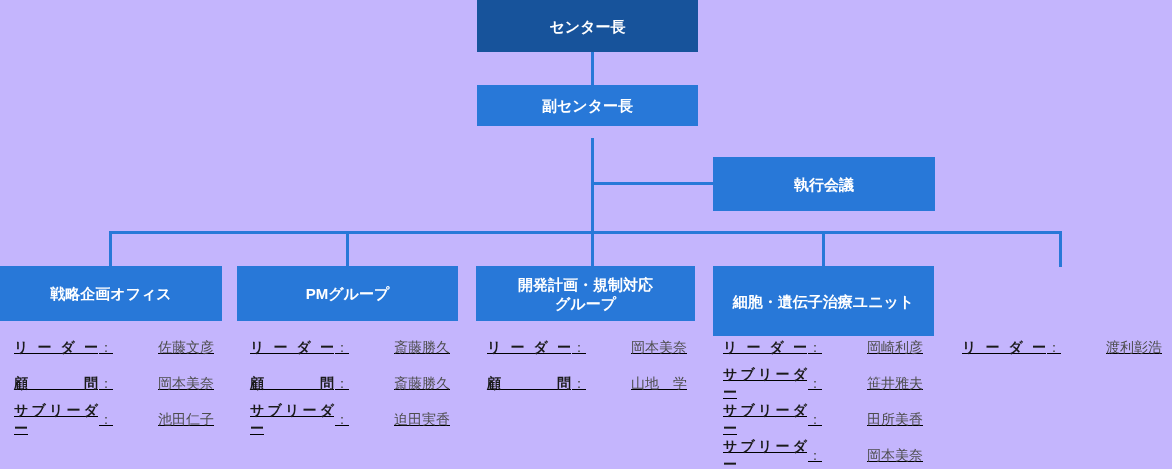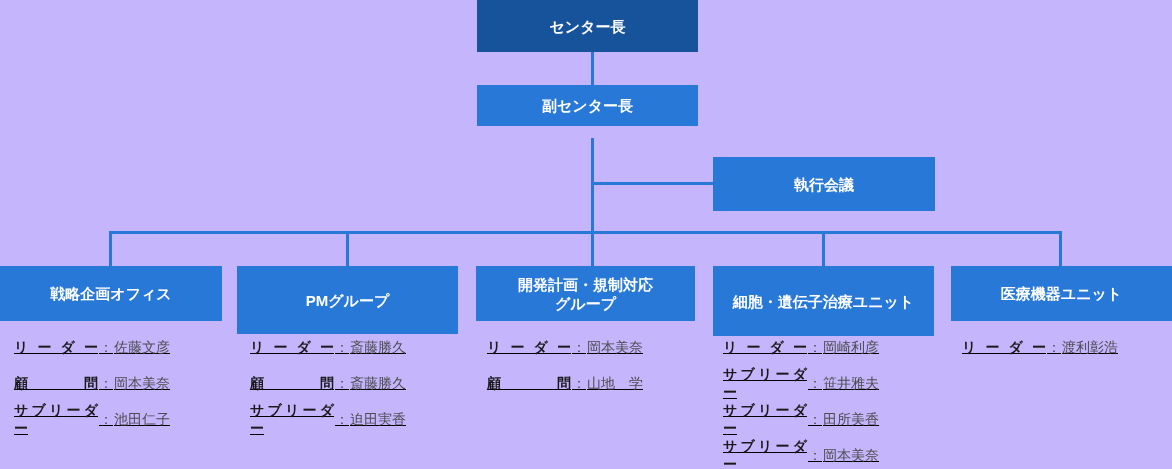--- a/index.html
+++ b/index.html
@@ -40,21 +40,21 @@
   }
   .role {
     display: inline-block;
     width: 84px;
     font-weight: bold;
     color: #1a1a1a;
     text-align: justify;
     text-align-last: justify;
   }
   .colon { color: #4d4d4d; margin: 0 1px; }
-  .pname { color: #4d4d4d; }
+  .pname { color: #4d4d4d; margin-left: 44px; }
 </style>
 </head>
 <body>
 
 <div class="canvas">
 
   <div class="line v" style="left:591px; top:52px; height:33px;"></div>
   <div class="line v" style="left:591px; top:138px; height:129px;"></div>
   <div class="line h" style="left:592px; top:182px; width:121px;"></div>
   <div class="line h" style="left:109px; top:231px; width:953px;"></div>
@@ -69,32 +69,29 @@
   <div class="node blue" style="left:477px; top:85px; width:221px; height:41px;">
     <span>副センター長</span>
   </div>
   <div class="node blue" style="left:713px; top:157px; width:222px; height:54px;align-items:center;">
     <span>執行会議</span>
   </div>
 
   <div class="node blue" style="left:0px; top:266px; width:222px; height:55px;">
     <span>戦略企画オフィス</span>
   </div>
-  <div class="node blue" style="left:237px; top:266px; width:221px; height:68px;">
+  <div class="node blue" style="left:237px; top:266px; width:221px; height:55px;">
     <span>PMグループ</span>
   </div>
   <div class="node blue" style="left:476px; top:266px; width:219px; height:55px;">
     <span>開発計画・規制対応
 グループ</span>
   </div>
   <div class="node blue" style="left:713px; top:266px; width:221px; height:70px;">
     <span>細胞・遺伝子治療ユニット</span>
-  </div>
-  <div class="node blue" style="left:951px; top:266px; width:221px; height:55px;">
-    <span>医療機器ユニット</span>
   </div>
 
   <div class="members" style="left:14px; top:330px;">
     <div class="member-row">
       <span class="role">リーダー</span>
       <span class="colon">：</span>
       <span class="pname">佐藤文彦</span>
     </div>
     <div class="member-row">
       <span class="role">顧問</span>

